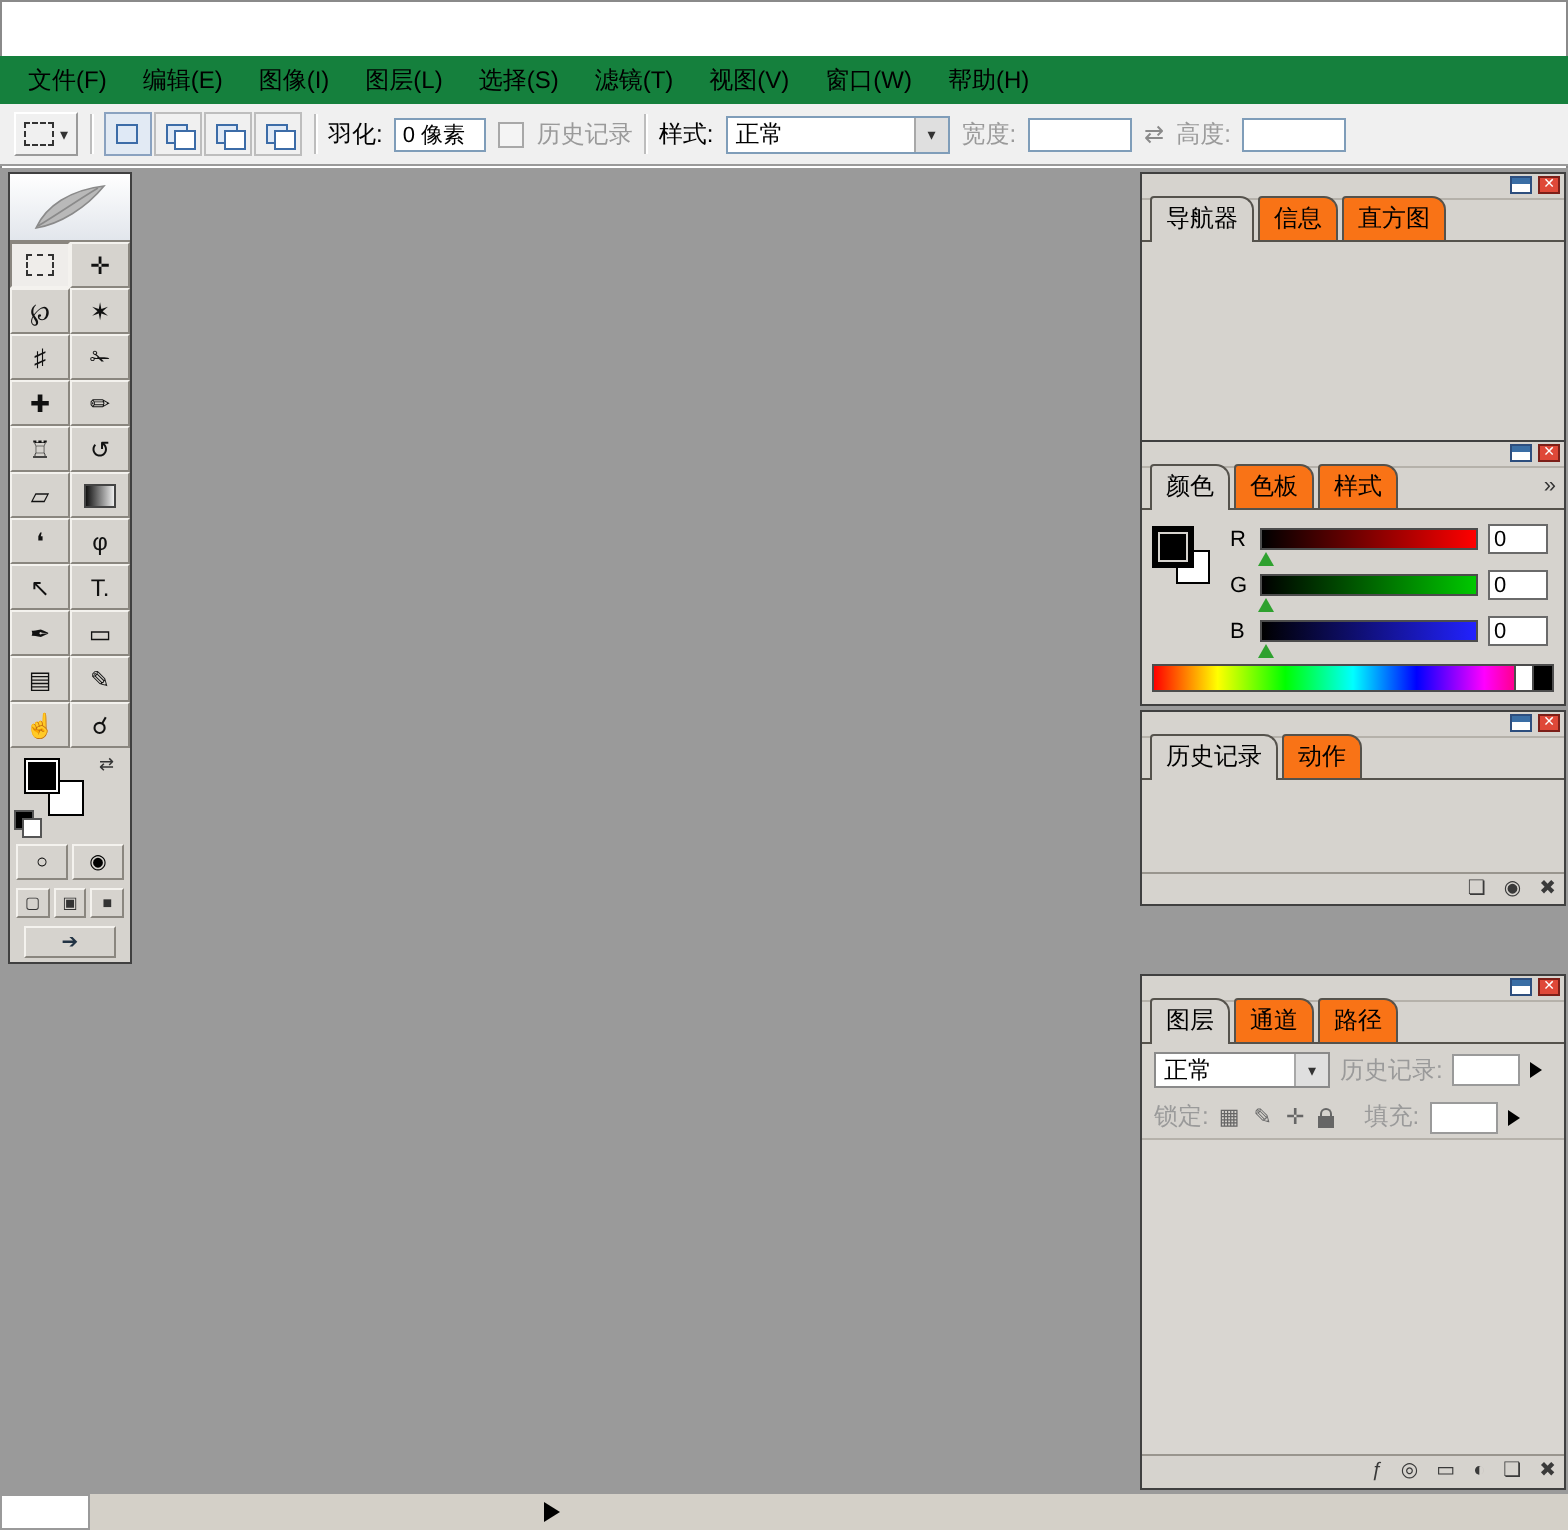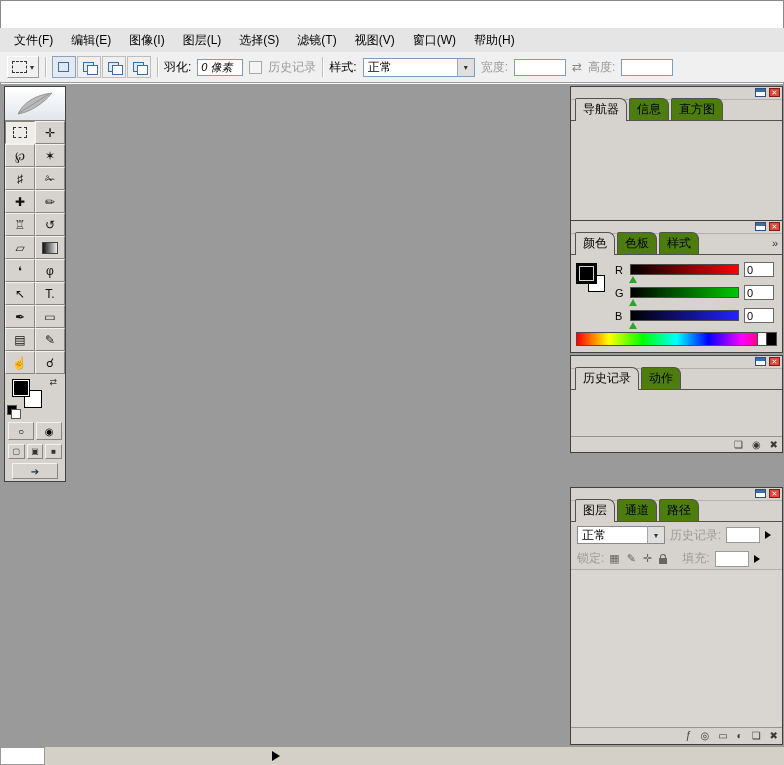--- a/index.html
+++ b/index.html
@@ -8,21 +8,21 @@
        outline:1px solid #8a8a8a;outline-offset:-1px;}
 
   
   .titlebar{position:absolute;top:0;left:0;right:0;height:28px;background:#fff;display:flex;align-items:center;}
   .title-icon{width:16px;height:16px;margin:0 6px 0 9px;}
   .title-text{font-size:12px;}
   .win-controls{position:absolute;right:0;top:0;height:28px;display:flex;}
   .win-btn{width:46px;height:28px;display:flex;align-items:center;justify-content:center;font-size:12px;background:#fff;border:none;color:#000;}
 
   
-  .menubar{position:absolute;top:28px;left:0;right:0;height:24px;background:#e5e5e5;display:flex;align-items:center;padding-left:5px;}
+  .menubar{position:absolute;top:28px;left:0;right:0;height:24px;background:#15803d;display:flex;align-items:center;padding-left:5px;}
   .menu-item{padding:0 9px;height:100%;display:flex;align-items:center;font-size:12px;}
 
   
   .optionsbar{position:absolute;top:52px;left:0;right:0;height:31px;background:#f0f0f0;border-bottom:1px solid #9a9a9a;
               display:flex;align-items:center;gap:6px;padding:0 7px;box-sizing:border-box;}
   .sep{width:1px;height:20px;background:#bdbdbd;box-shadow:1px 0 0 #fff;flex:0 0 auto;}
   .opt-label{font-size:12px;}
   .opt-label.dim{color:#9a9a9a;}
   .tool-preset{display:flex;align-items:center;gap:3px;height:22px;padding:0 4px;background:#f0f0f0;border:1px solid;border-color:#fff #9a9a9a #9a9a9a #fff;}
   .dash-box{width:13px;height:10px;border:1px dashed #333;}
@@ -66,21 +66,21 @@
   .qm-btn{width:26px;height:18px;background:#d6d3ce;border:1px solid;border-color:#f4f2ee #8a867f #8a867f #f4f2ee;display:flex;align-items:center;justify-content:center;font-size:10px;padding:0;}
   .sm-btn{width:18px;height:15px;background:#d6d3ce;border:1px solid;border-color:#f4f2ee #8a867f #8a867f #f4f2ee;display:flex;align-items:center;justify-content:center;font-size:8px;color:#333;padding:0;}
   .jump-btn{width:46px;height:16px;background:#d6d3ce;border:1px solid;border-color:#f4f2ee #8a867f #8a867f #f4f2ee;display:flex;align-items:center;justify-content:center;font-size:10px;color:#234;padding:0;}
 
   
   .panel{position:absolute;left:570px;width:213px;background:#d6d3ce;border:1px solid #404040;box-sizing:border-box;display:flex;flex-direction:column;}
   .p-titlebar{height:12px;position:relative;border-bottom:1px solid #b5b1aa;flex:0 0 auto;}
   .pt-min{position:absolute;right:16px;top:1px;width:11px;height:9px;border:1px solid #2d4e7e;background:linear-gradient(#3a6ea5 45%,#fff 45%);box-sizing:border-box;padding:0;}
   .pt-close{position:absolute;right:2px;top:1px;width:11px;height:9px;border:1px solid #7c1f18;background:#df4838;color:#fff;font-size:7px;line-height:7px;text-align:center;box-sizing:border-box;padding:0;}
   .tab-row{display:flex;align-items:flex-end;height:20px;padding-left:4px;border-bottom:1px solid #55524c;position:relative;flex:0 0 auto;}
-  .tab{border:1px solid #55524c;border-bottom:none;padding:2px 7px 2px;margin-right:2px;background:#4d7c0f;border-radius:2px 7px 0 0;font-size:12px;white-space:nowrap;}
+  .tab{border:1px solid #55524c;border-bottom:none;padding:2px 7px 2px;margin-right:2px;background:#f97316;border-radius:2px 7px 0 0;font-size:12px;white-space:nowrap;}
   .tab.active{background:#d6d3ce;padding-bottom:3px;margin-bottom:-1px;}
   .panel-menu{position:absolute;right:4px;top:3px;font-size:11px;color:#333;background:none;border:none;padding:0;}
   .p-body{flex:1 1 auto;position:relative;}
   .p-strip{flex:0 0 auto;height:15px;border-top:1px solid #99958e;display:flex;align-items:center;padding:0 4px;gap:3px;}
   .strip-icons{margin-left:auto;display:flex;gap:9px;}
   .strip-btn{background:none;border:none;font-size:10px;color:#3a3a3a;padding:0;line-height:1;}
 
   
   .zoom-small{width:0;height:0;border-left:3px solid transparent;border-right:3px solid transparent;border-bottom:5px solid #6a675f;}
   .zoom-big{width:0;height:0;border-left:5px solid transparent;border-right:5px solid transparent;border-bottom:8px solid #6a675f;}
@@ -155,21 +155,21 @@
         <span class="sq a"></span>
         <span class="sq b"></span>
         </button>
       <button class="selmode-btn">
         <span class="sq a"></span>
         <span class="sq b"></span>
         </button>
     </div>
     <span class="sep"></span>
     <span class="opt-label">羽化:</span>
-    <input class="text-input" style="width: 46px; font-style: italic;" value="0 像素">
+    <input class="text-input" style="width: 46px;" value="0 像素">
     <span class="checkbox"></span>
     <span class="opt-label dim">历史记录</span>
     <span class="sep"></span>
     <span class="opt-label">样式:</span>
     <div class="dropdown" style="width:112px">
       <span class="dd-text">正常</span>
       <span class="dd-btn">▾</span>
     </div>
     <span class="opt-label dim">宽度:</span>
     <input class="text-input" style="width: 52px;" value="">

